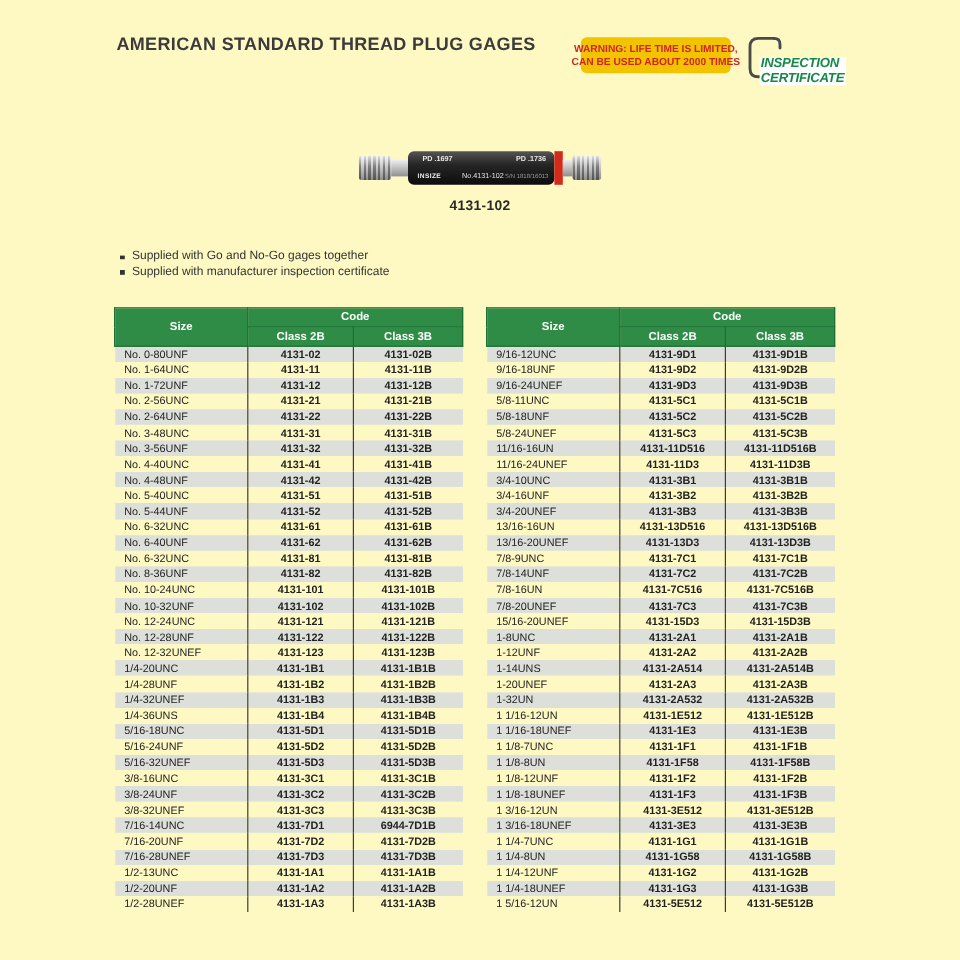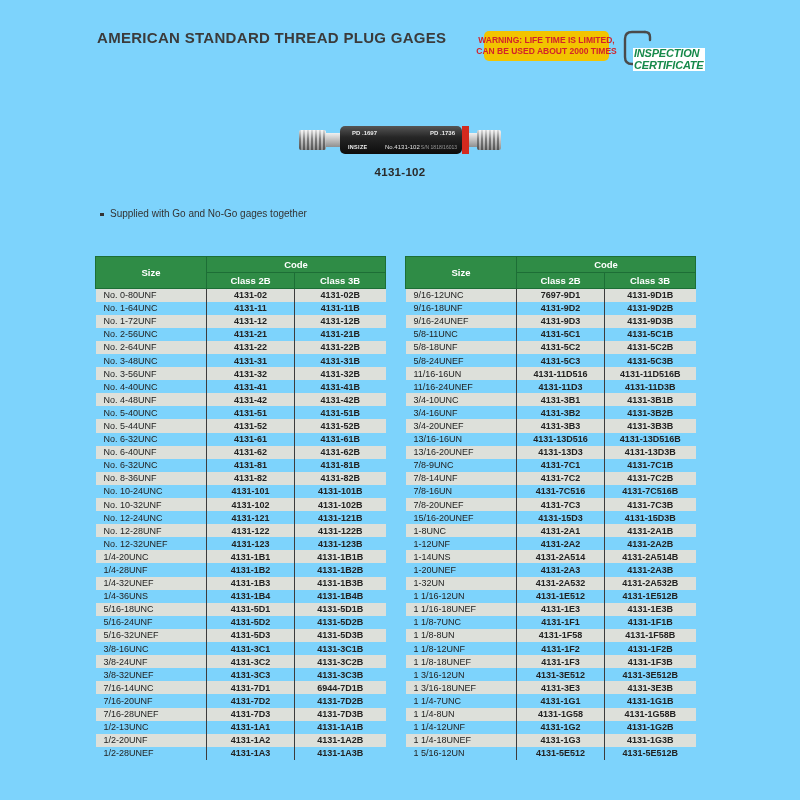--- a/index.html
+++ b/index.html
@@ -1,18 +1,18 @@
 <!DOCTYPE html>
 <html><head>
 <meta charset="utf-8">
 <style>
   * { margin:0; padding:0; box-sizing:border-box; }
   html,body { background:#fff; }
   body { font-family:"Liberation Sans", sans-serif; }
-  .page { position:relative; width:800px; height:800px; background:#7dd3fc; overflow:hidden; }
+  .page { position:relative; width:800px; height:800px; background:#fef9c3; overflow:hidden; }
 
   
   .title { position:absolute; left:97px; top:29px; font-size:15px; font-weight:bold;
            color:#3b3b3b; letter-spacing:0.3px; }
   .warning-badge { position:absolute; left:484px; top:31px; width:125px; height:30px;
            background:#F2C400; border-radius:5px; display:flex; flex-direction:column;
            justify-content:center; align-items:center; text-align:center; }
   .warning-badge span { color:#D2232A; font-weight:bold; font-size:8.5px; line-height:11px; white-space:nowrap; }
   .cert-logo { position:absolute; left:621px; top:28px; width:90px; height:40px; }
   .cert-outline { position:absolute; left:0; top:0; }
@@ -92,20 +92,21 @@
       <span class="serial">S/N 1818/16013</span>
     </div>
     <div class="red-band"></div>
     <div class="shaft right"></div>
     <div class="thread right"></div>
   </div>
   <div class="gage-caption">4131-102</div>
 
   <ul class="bullets">
       <li>Supplied with Go and No-Go gages together</li>
+      <li>Supplied with manufacturer inspection certificate</li>
     </ul>
 
   <table class="gage-table left-table">
     <colgroup>
         <col style="width:111px">
         <col style="width:88px">
         <col style="width:91px">
       </colgroup>
     <thead>
       <tr>
@@ -313,21 +314,21 @@
         <th colspan="2">Code</th>
       </tr>
       <tr>
         <th>Class 2B</th>
         <th>Class 3B</th>
       </tr>
     </thead>
     <tbody>
         <tr>
           <td>9/16-12UNC</td>
-          <td>7697-9D1</td>
+          <td>4131-9D1</td>
           <td>4131-9D1B</td>
         </tr>
         <tr>
           <td>9/16-18UNF</td>
           <td>4131-9D2</td>
           <td>4131-9D2B</td>
         </tr>
         <tr>
           <td>9/16-24UNEF</td>
           <td>4131-9D3</td>

